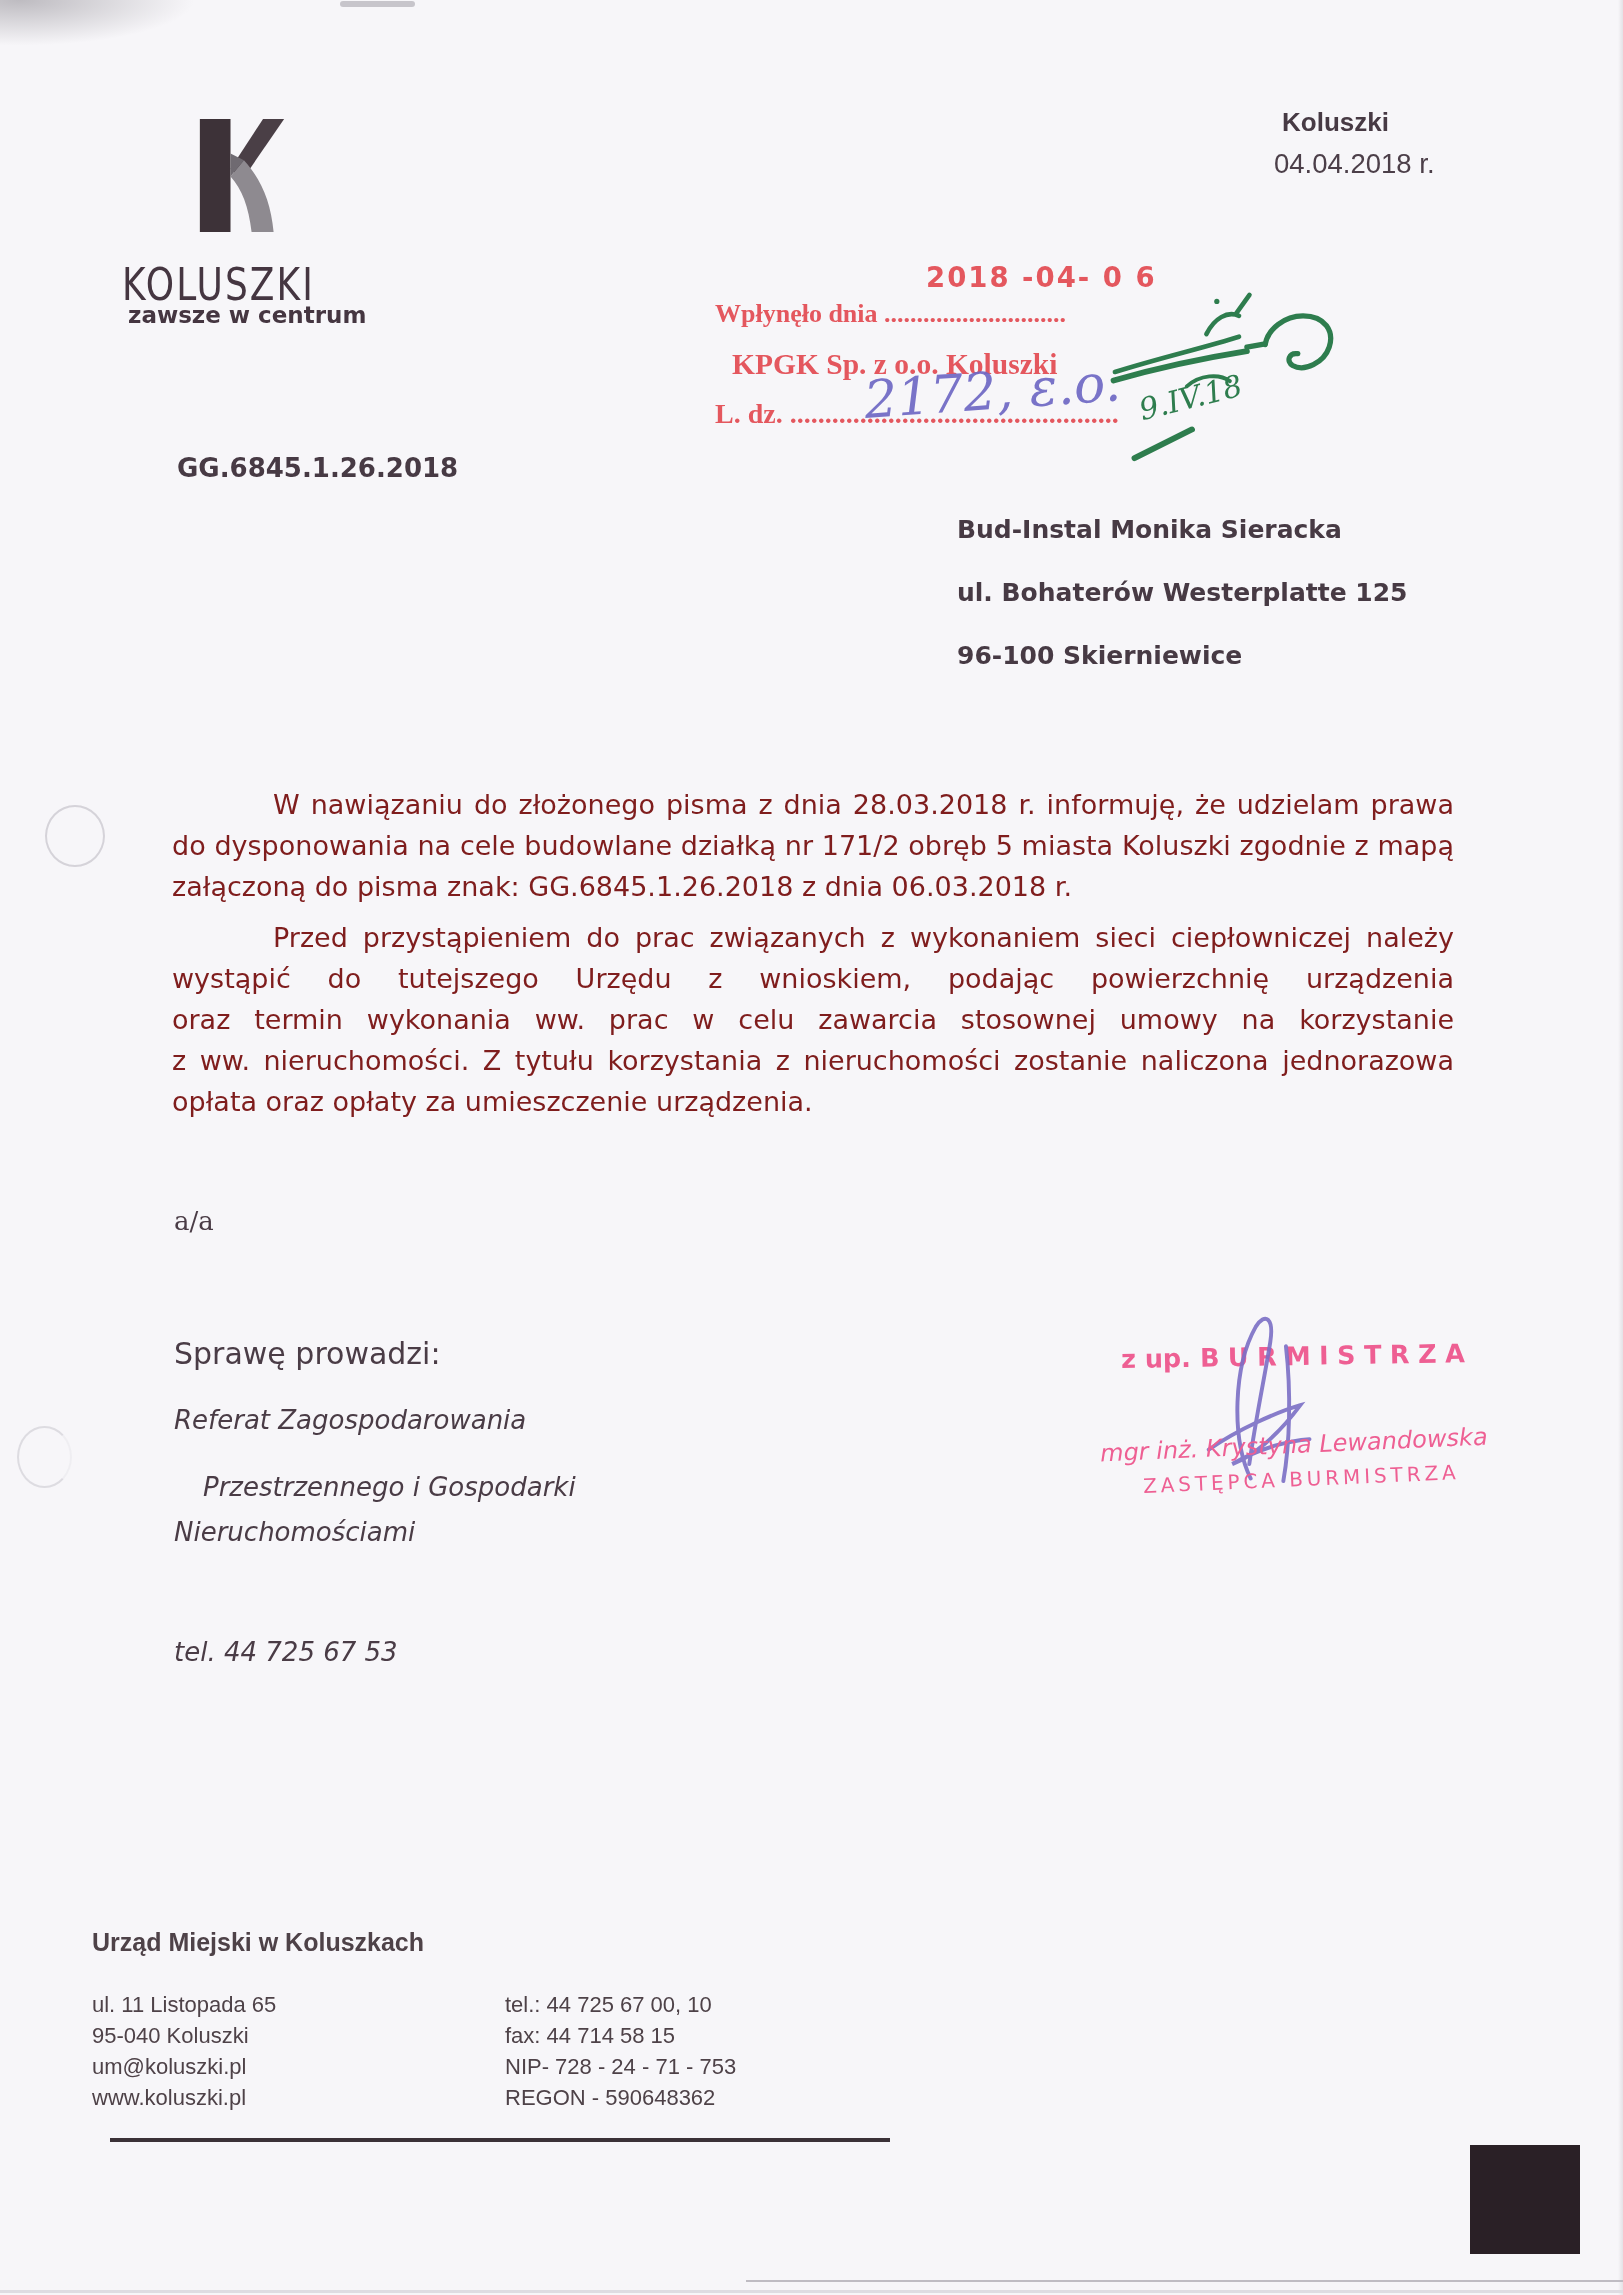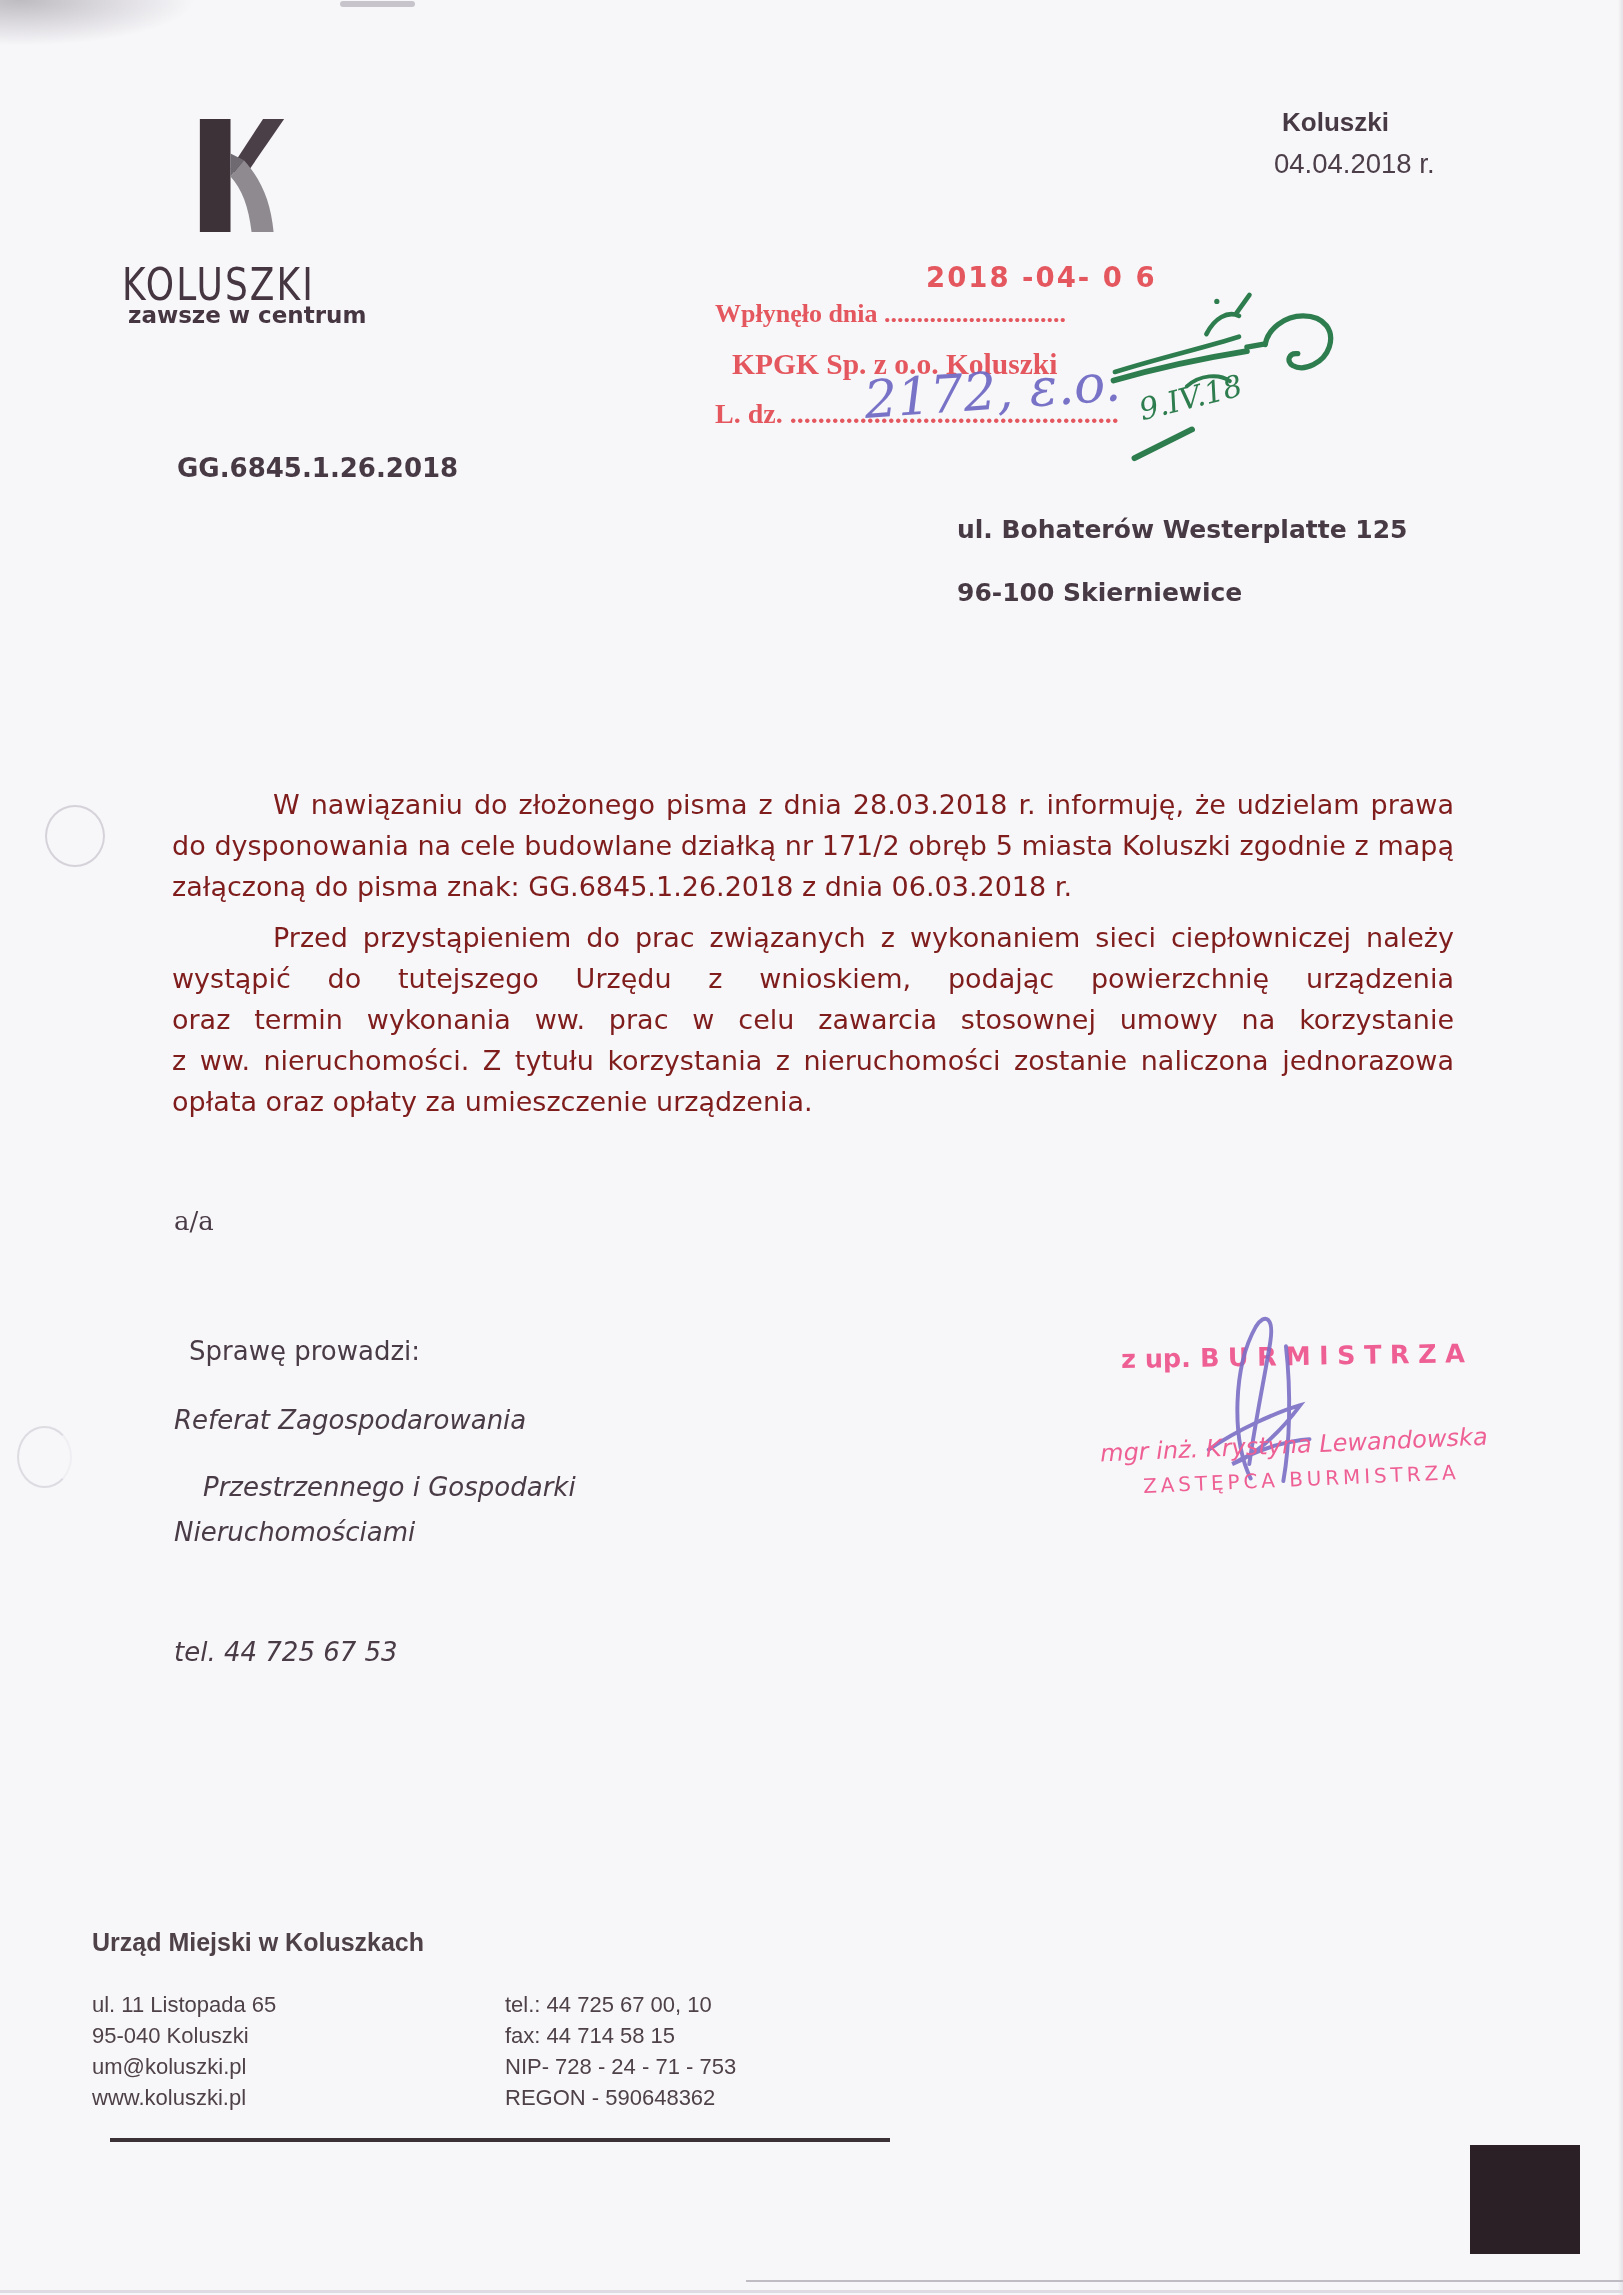--- a/index.html
+++ b/index.html
@@ -59,21 +59,21 @@
   
   .letter-body { left:172px; width:1282px; font-size:27px; line-height:41px; color:#7f1d1d; }
   .p1 { top:784px; }
   .p2 { top:917px; }
   .body-line { text-align:justify; text-align-last:justify; white-space:normal; }
   .body-line.indent { padding-left:101px; }
   .body-line.last { text-align-last:left; }
   .filing-note { left:174px; top:1206px; font-size:26px; font-family:"DejaVu Serif", serif; }
 
   
-  .officer-label { left:189px; top:1336px; font-size:26px;text-align:right; }
+  .officer-label { left:174px; top:1336px; font-size:30px;text-align:right; }
   .officer-line { left:174px; font-size:26px; font-style:italic; white-space:nowrap; }
   .ol1 { top:1405px; } .ol2 { top:1472px;margin-left:29px; } .ol3 { top:1517px; } .ol4 { top:1605px;margin-top:32px; }
 
   
   .stamp-pink { color:#ee5f93; white-space:nowrap; }
   .sig-auth { left:1121px; top:1341px; font-size:25.5px; font-weight:bold; transform:rotate(-1deg); }
   .sig-auth .spaced { letter-spacing:8.5px; margin-left:9.2px; }
   .sig-name { left:1100px; top:1431px; font-size:24px; font-style:italic; transform:rotate(-2.5deg); }
   .sig-title { left:1143px; top:1467px; font-size:20px; letter-spacing:3.9px; transform:rotate(-2.5deg); }
   .sig-ink { left:1193px; top:1307px; width:144px; height:178px; }
@@ -129,20 +129,21 @@
         <path d="M120 172 C140 154 170 152 186 164" stroke-width="6"></path>
         <path d="M40 282 L128 238" stroke-width="9"></path>
       </g>
       <text x="52" y="224" transform="rotate(-14 52 224)" font-size="46" font-style="italic" fill="#2e7d4e" font-family="DejaVu Serif, serif">9.IV.18</text>
     </svg>
   </div>
 
   <div class="abs ref-number">GG.6845.1.26.2018</div>
 
   <div class="abs recipient">
+    <div>Bud-Instal Monika Sieracka</div>
     <div>ul. Bohaterów Westerplatte 125</div>
     <div>96-100 Skierniewice</div>
   </div>
 
   <div class="abs letter-body p1">
     <div class="body-line indent">W nawiązaniu do złożonego pisma z dnia 28.03.2018 r. informuję, że udzielam prawa</div>
     <div class="body-line">do dysponowania na cele budowlane działką nr 171/2 obręb 5 miasta Koluszki zgodnie z mapą</div>
     <div class="body-line last">załączoną do pisma znak: GG.6845.1.26.2018 z dnia 06.03.2018 r.</div>
   </div>
 

